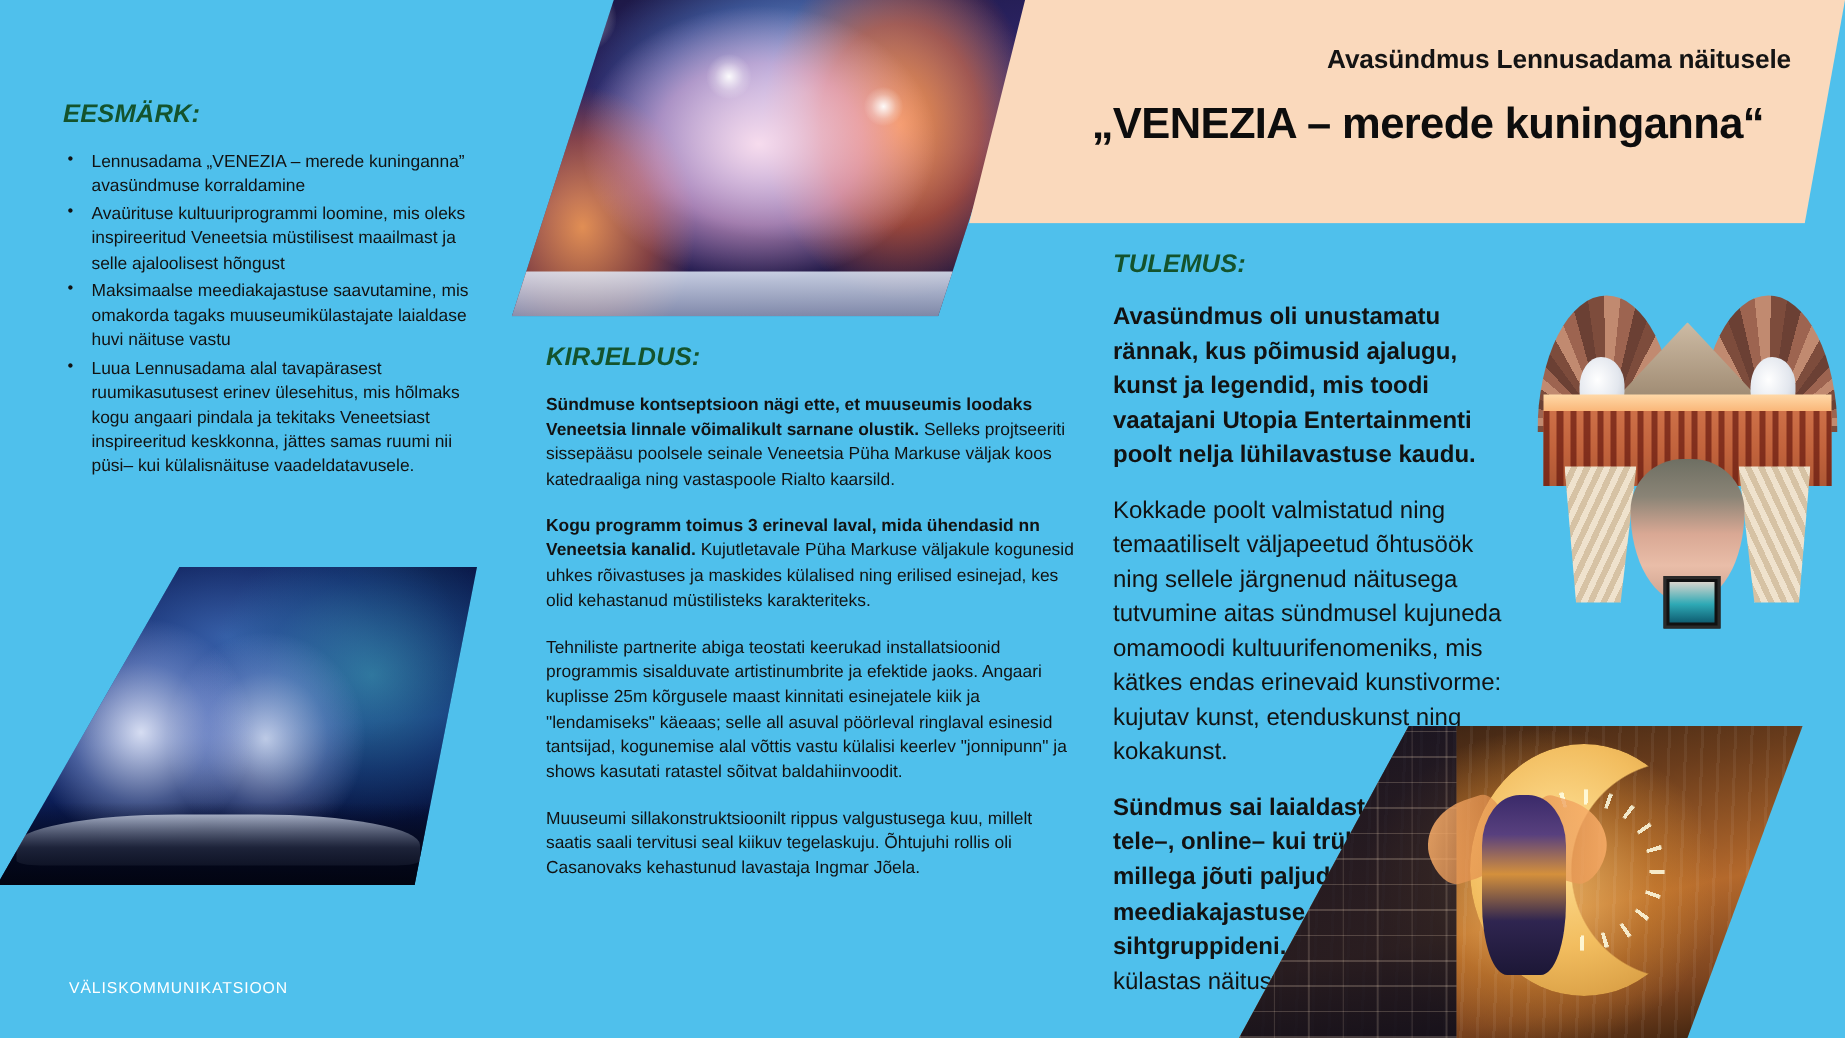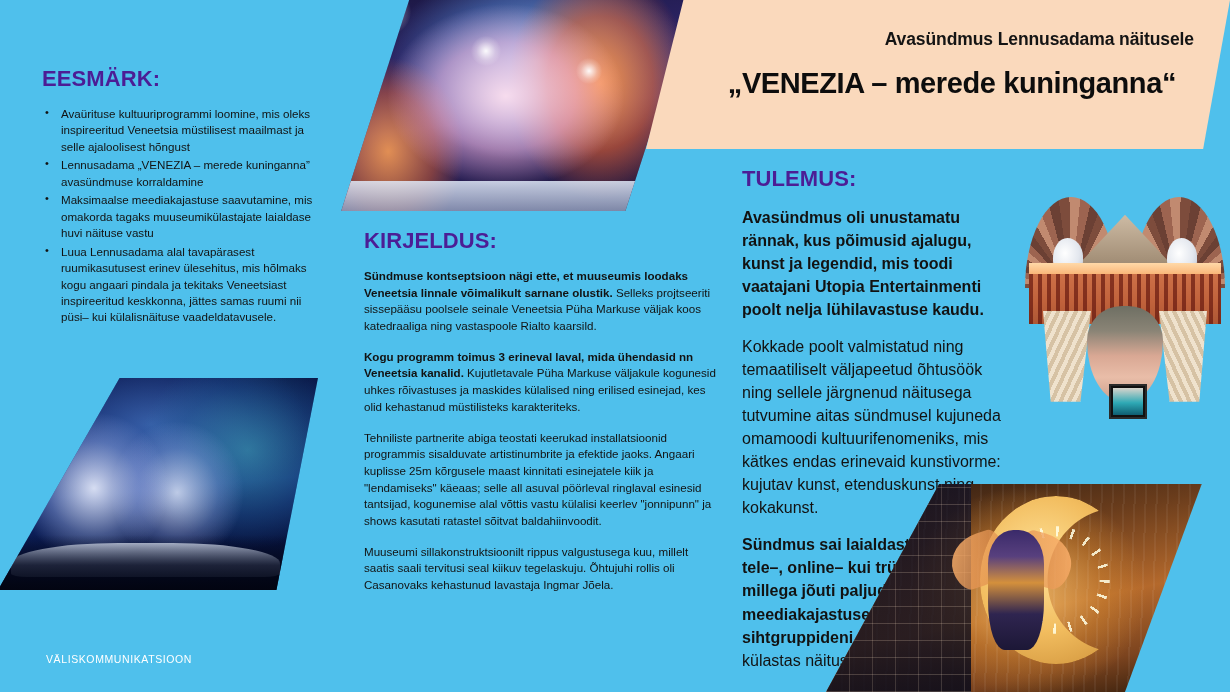--- a/index.html
+++ b/index.html
@@ -260,24 +260,25 @@
     font-weight: 700;
     letter-spacing: -.4px;
     color: #0d0d0d;
     margin: 18px;
     line-height: 1.15;
     white-space: nowrap;
   }
 
   
   .col-heading {
+    font-style: italic;
     font-weight: 700;
-    font-size: 22px;
+    font-size: 17px;
     letter-spacing: .1px;
-    color: #4c1d95;
+    color: #14532d;
     margin: 0 0 14px 0;
   }
 
   
   #col-goal {
     position: absolute;
     left: 42px;
     top: 66px;
     width: 278px;
   }
@@ -362,22 +363,22 @@
   <div id="title-banner">
     <div class="banner-text">
       <div id="banner-kicker">Avasündmus Lennusadama näitusele</div>
       <div id="banner-title">„VENEZIA – merede kuninganna“</div>
     </div>
   </div>
 
   <div id="col-goal">
     <div class="col-heading">EESMÄRK:</div>
     <ul id="goal-list">
+      <li>Lennusadama „VENEZIA – merede kuninganna” avasündmuse korraldamine</li>
       <li>Avaürituse kultuuriprogrammi loomine, mis oleks inspireeritud Veneetsia müstilisest maailmast ja selle ajaloolisest hõngust</li>
-      <li>Lennusadama „VENEZIA – merede kuninganna” avasündmuse korraldamine</li>
       <li class="strong">Maksimaalse meediakajastuse saavutamine, mis omakorda tagaks muuseumikülastajate laialdase huvi näituse vastu</li>
       <li>Luua Lennusadama alal tavapärasest ruumikasutusest erinev ülesehitus, mis hõlmaks kogu angaari pindala ja tekitaks Veneetsiast inspireeritud keskkonna, jättes samas ruumi nii püsi– kui külalisnäituse vaadeldatavusele.</li>
     </ul>
   </div>
 
   <div class="photo" id="photo-dancers">
     <div class="inner">
       <div class="stage"></div>
       <div class="crowd"></div>
     </div>

